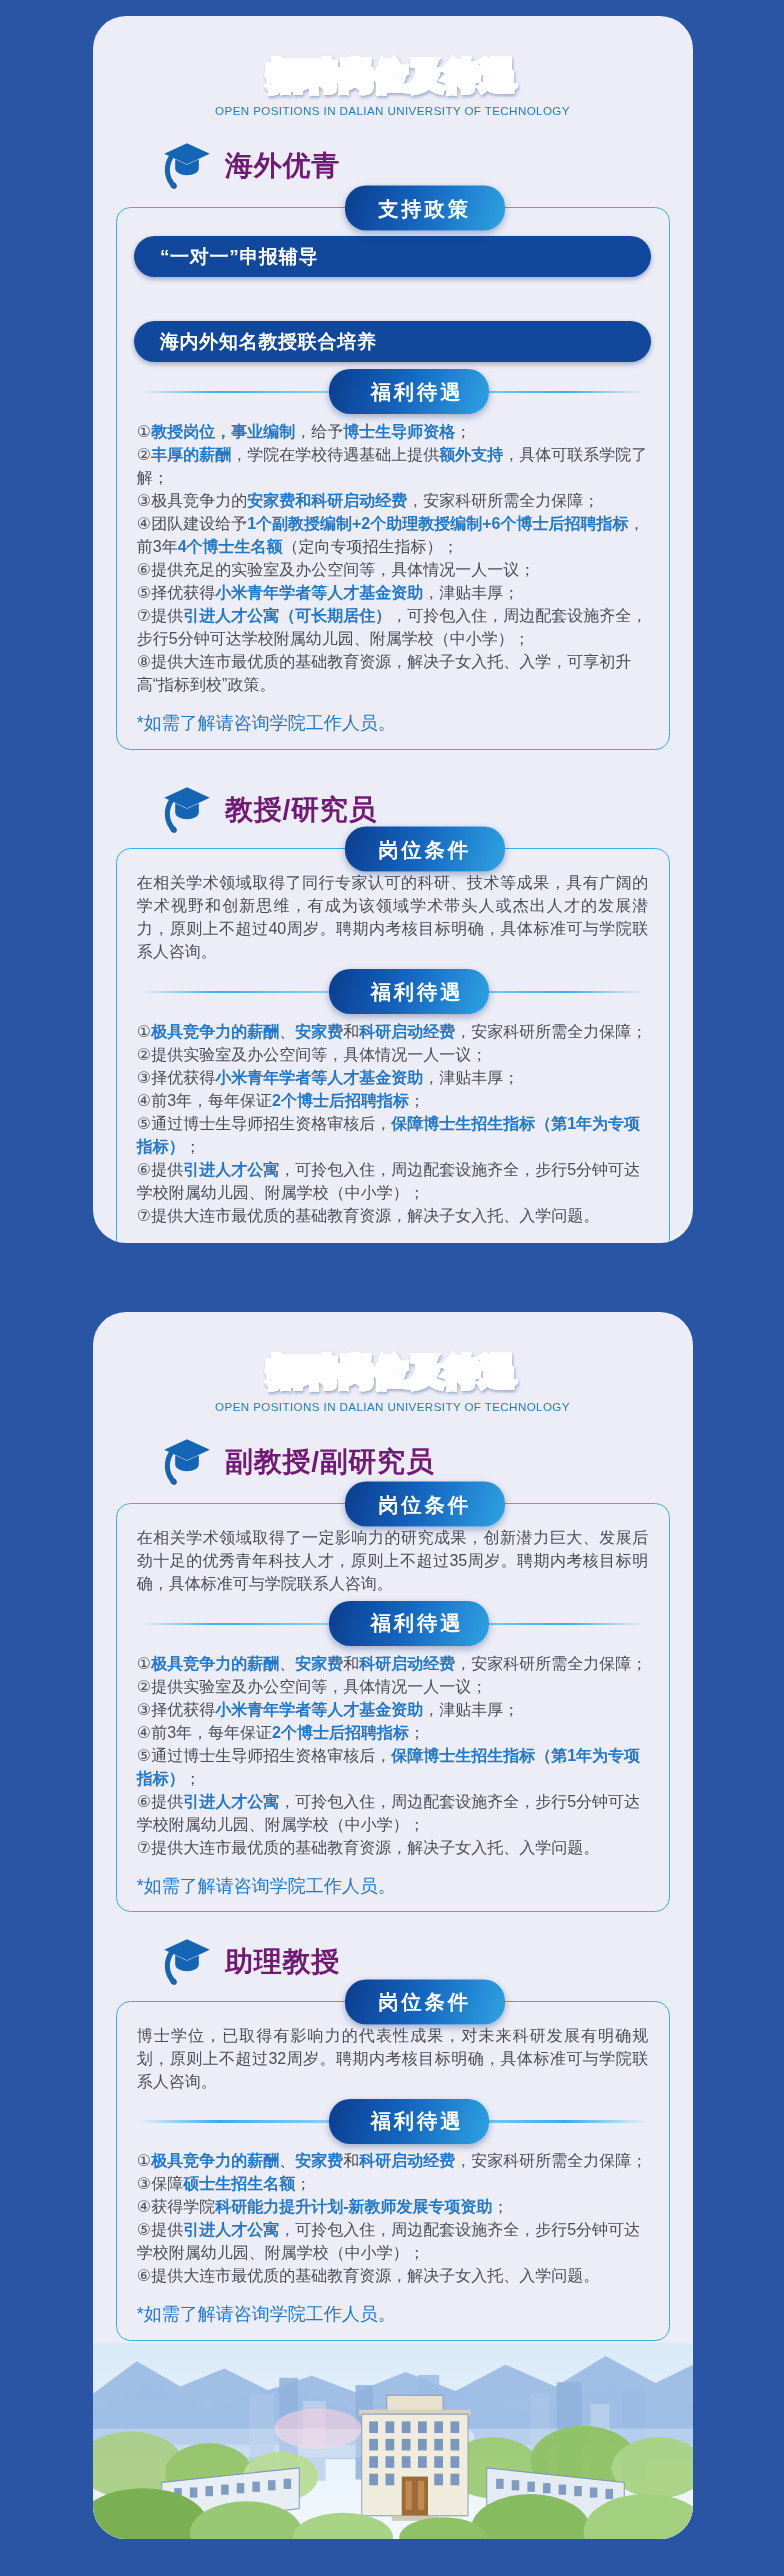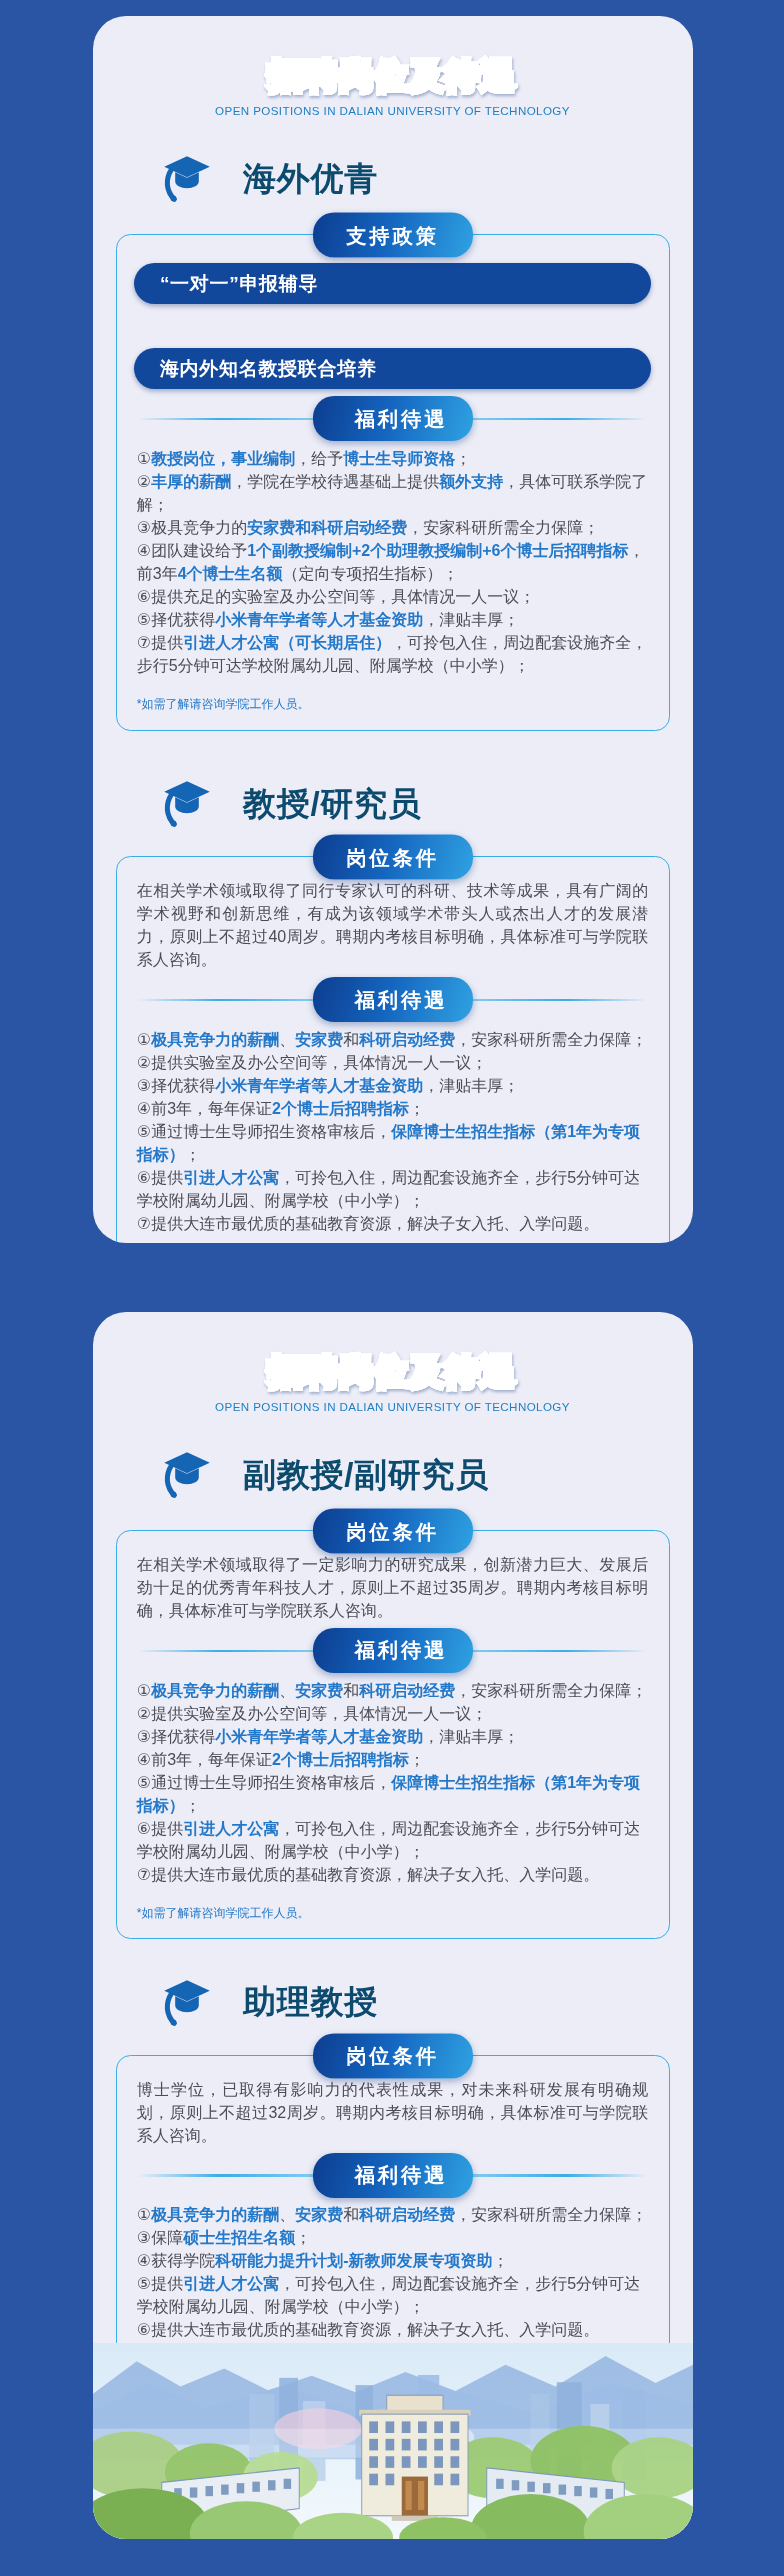--- a/index.html
+++ b/index.html
@@ -36,39 +36,40 @@
   .subtitle{
     margin:8.7px 0 0;font-size:11.6px;letter-spacing:0.4px;
     color:#1e7ec6;font-weight:500;
   }
 
   
   .section-head{display:flex;align-items:center;gap:11.6px;margin:22px 0 0 67px;}
   .section-head.second{margin-top:33px;}
   .card-2 .section-head.second{margin-top:23px;}
   .cap-icon{width:54px;height:54px;flex:0 0 auto;}
-  .section-title{margin:18px;font-size:33px;font-weight:600;color:#0c4a6e;letter-spacing:0.7px;}
+  .section-title{margin:0;font-size:28px;font-weight:600;color:#701a75;letter-spacing:0.7px;}
 
   
   .box{
     position:relative;
     margin:11.6px 23px 0;
     border:1.5px solid #3aace8;
     border-radius:14.5px;
     padding:0 17.4px 14.5px;
   }
   .box.first{margin-top:14.5px;}
   .badge{
     min-width:160px;height:45px;box-sizing:border-box;
     display:flex;align-items:center;justify-content:center;
     padding:0 19px;
     color:#fff;font-size:20.3px;font-weight:bold;letter-spacing:2.9px;
     border-radius:21px;
     background:linear-gradient(105deg,#0c3d90 0%,#1566c0 48%,#2fa2e2 100%);
     box-shadow:0 2.9px 7.3px rgba(16,55,120,.35);
+    margin-left:32px;
   }
   .box-badge{position:absolute;top:0;left:50%;transform:translate(-50%,-50%);}
 
   
   .pills{display:flex;justify-content:center;gap:44px;margin-top:28px;flex-direction:column;}
   .pill{
     background:#12489c;color:#fff;
     font-size:19px;font-weight:bold;letter-spacing:0.7px;
     height:41px;line-height:41px;padding:0 26px;
     border-radius:22px;
@@ -91,21 +92,21 @@
     text-align:justify;
   }
 
   
   .benefit-list{
     list-style:none;margin:5.8px 0 0;padding:0 2.9px;
     font-size:16px;line-height:23px;color:#4b4c55;
   }
   .benefit-list .hl{color:#2478ca;font-weight:bold;}
 
-  .footnote{margin:16px 2.9px 0;font-size:12px;line-height:22px;color:#2478ca;}
+  .footnote{margin:16px 2.9px 0;font-size:18px;line-height:22px;color:#2478ca;}
 
   
   .illustration{
     position:absolute;left:0;bottom:0;width:100%;height:196px;display:block;
   }
 </style>
 </head>
 <body>
 
 <div class="card card-1">
@@ -138,20 +139,21 @@
       <div class="badge">福利待遇</div>
     </div>
     <ul class="benefit-list">
         <li><span>①</span><span class="hl">教授岗位，事业编制</span><span>，给予</span><span class="hl">博士生导师资格</span><span>；</span></li>
         <li><span>②</span><span class="hl">丰厚的薪酬</span><span>，学院在学校待遇基础上提供</span><span class="hl">额外支持</span><span>，具体可联系学院了解；</span></li>
         <li><span>③极具竞争力的</span><span class="hl">安家费和科研启动经费</span><span>，安家科研所需全力保障；</span></li>
         <li><span>④团队建设给予</span><span class="hl">1个副教授编制+2个助理教授编制+6个博士后招聘指标</span><span>，前3年</span><span class="hl">4个博士生名额</span><span>（定向专项招生指标）；</span></li>
         <li><span>⑥提供充足的实验室及办公空间等，具体情况一人一议；</span></li>
         <li><span>⑤择优获得</span><span class="hl">小米青年学者等人才基金资助</span><span>，津贴丰厚；</span></li>
         <li><span>⑦提供</span><span class="hl">引进人才公寓（可长期居住）</span><span>，可拎包入住，周边配套设施齐全，步行5分钟可达学校附属幼儿园、附属学校（中小学）；</span></li>
+        <li><span>⑧提供大连市最优质的基础教育资源，解决子女入托、入学，可享初升高“指标到校”政策。</span></li>
       </ul>
     <p class="footnote">*如需了解请咨询学院工作人员。</p>
   </div>
 
   <div class="section-head second">
     <svg class="cap-icon" viewBox="0 0 64 64">
       <path d="M14,20 C6,32 7,46 17,56" fill="none" stroke="#1565b5" stroke-width="6" stroke-linecap="round"></path>
       <polygon points="32,5 59,17.5 32,30 5,17.5" fill="#1565b5"></polygon>
       <path d="M18,24 v11 a14,8 0 0 0 28,0 v-11 l-14,6.5 z" fill="#1565b5"></path>
       <circle cx="16" cy="55" r="3.5" fill="#1565b5"></circle>

